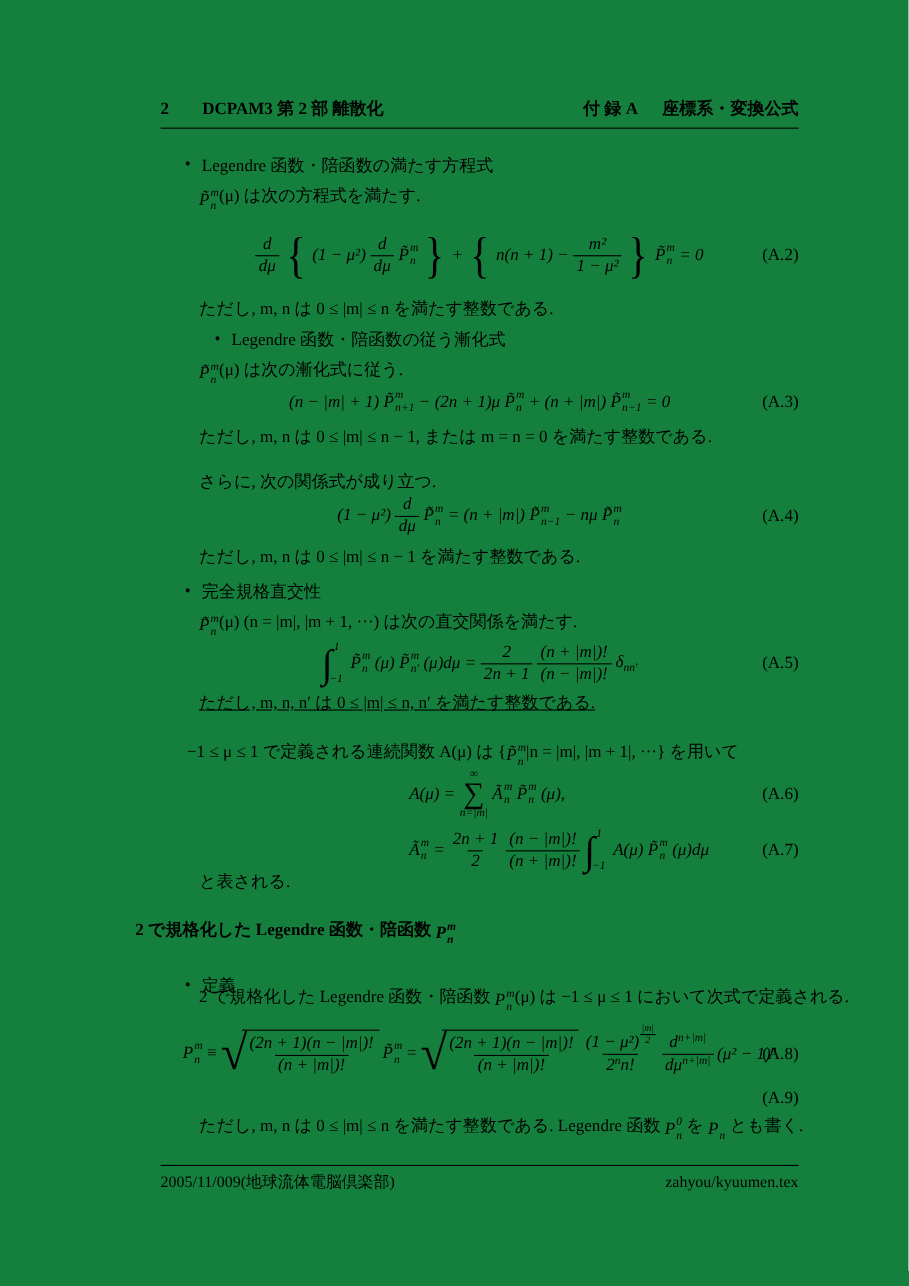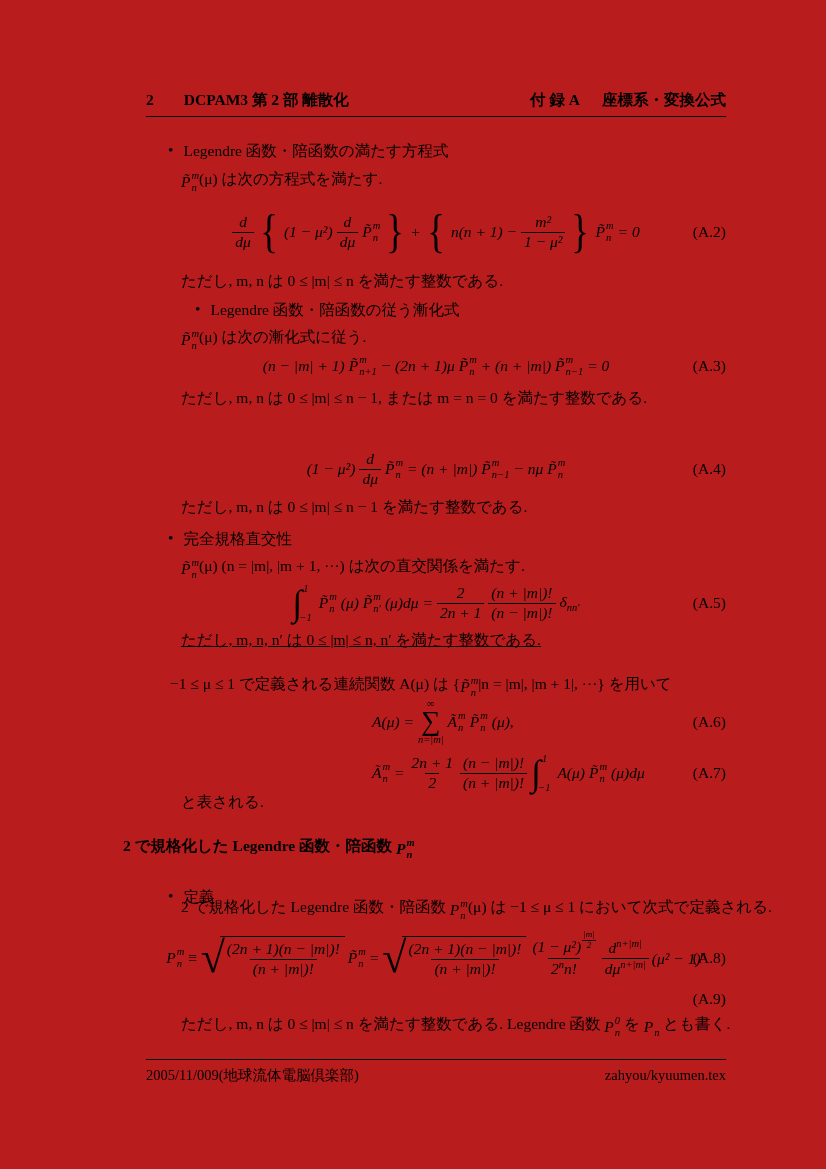--- a/index.html
+++ b/index.html
@@ -1,16 +1,16 @@
 <!DOCTYPE html>
 <html><head>
 <meta charset="utf-8">
 <style>
   html,body{margin:0;padding:0;background:#ffffff;}
-  .page{position:relative;width:826px;height:1169px;background:#b91c1c;color:#000;
+  .page{position:relative;width:826px;height:1169px;background:#15803d;color:#000;
         font-family:"Liberation Serif","DejaVu Serif",serif;font-size:15.5px;line-height:1.25;overflow:hidden;}
   
   .hdr{position:absolute;top:90px;left:146px;width:580px;display:flex;justify-content:space-between;
        border-bottom:1px solid #000;padding-bottom:7px;font-weight:bold;}
   .hdr .gap1{margin-right:30px;}
   .hdr .gap2{margin-right:22px;}
   .ftr{position:absolute;top:1059px;left:146px;width:580px;display:flex;justify-content:space-between;
        border-top:1px solid #000;padding-top:6px;font-size:14.5px;}
   
   .ln{position:absolute;white-space:pre;}
@@ -136,20 +136,21 @@
           <span>m</span>
           <span>n−1</span>
         </span>
       </span>
     <span>= 0</span>
     <span class="eqlab">(A.3)</span>
   </div>
 
   <div class="ln" style="top:388px;left:181px;">ただし, m, n は 0 ≤ |m| ≤ n − 1, または m = n = 0 を満たす整数である.</div>
 
+  <div class="ln" style="top:429px;left:181px;">さらに, 次の関係式が成り立つ.</div>
 
   <div class="eq" style="top:449px;height:40px;">
     <span>(1 − μ²)</span>
     <span class="frac">
         <span class="fn">d</span>
         <span class="fd">dμ</span>
       </span>
     <span class="tok">
         <span>P̃</span>
         <span class="scr">

